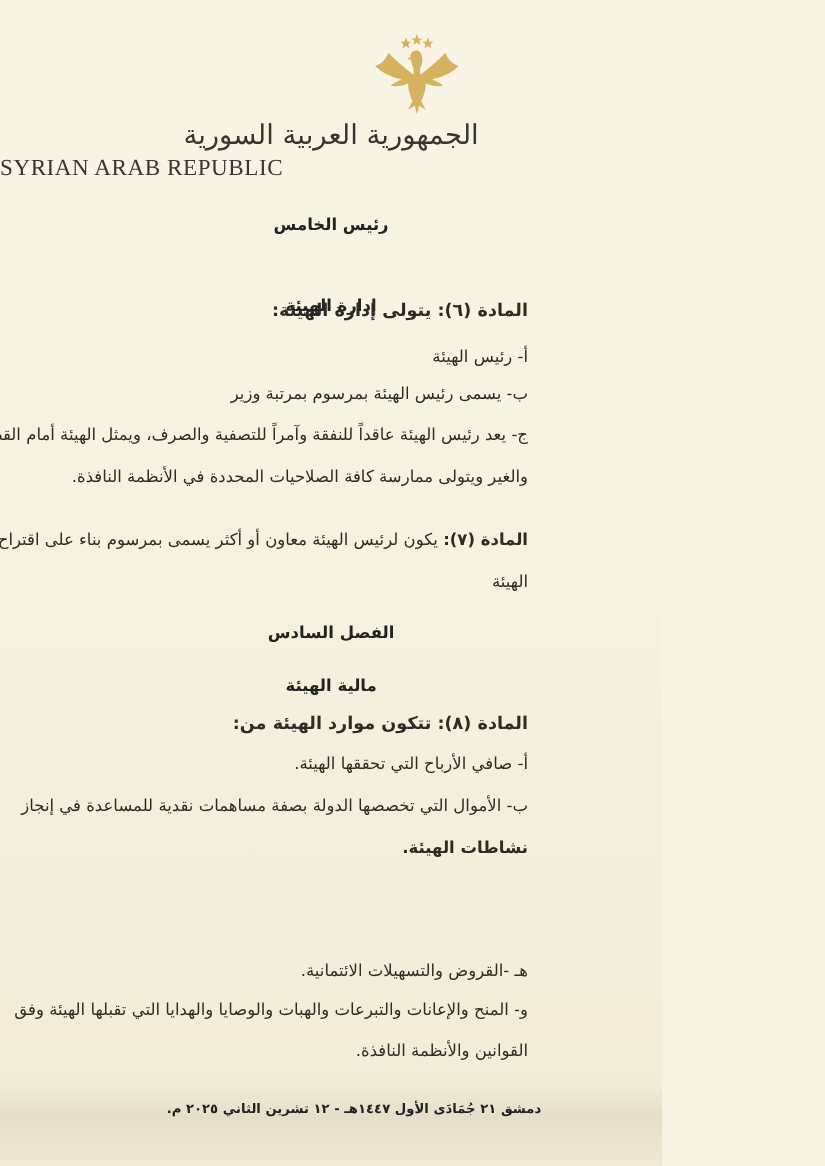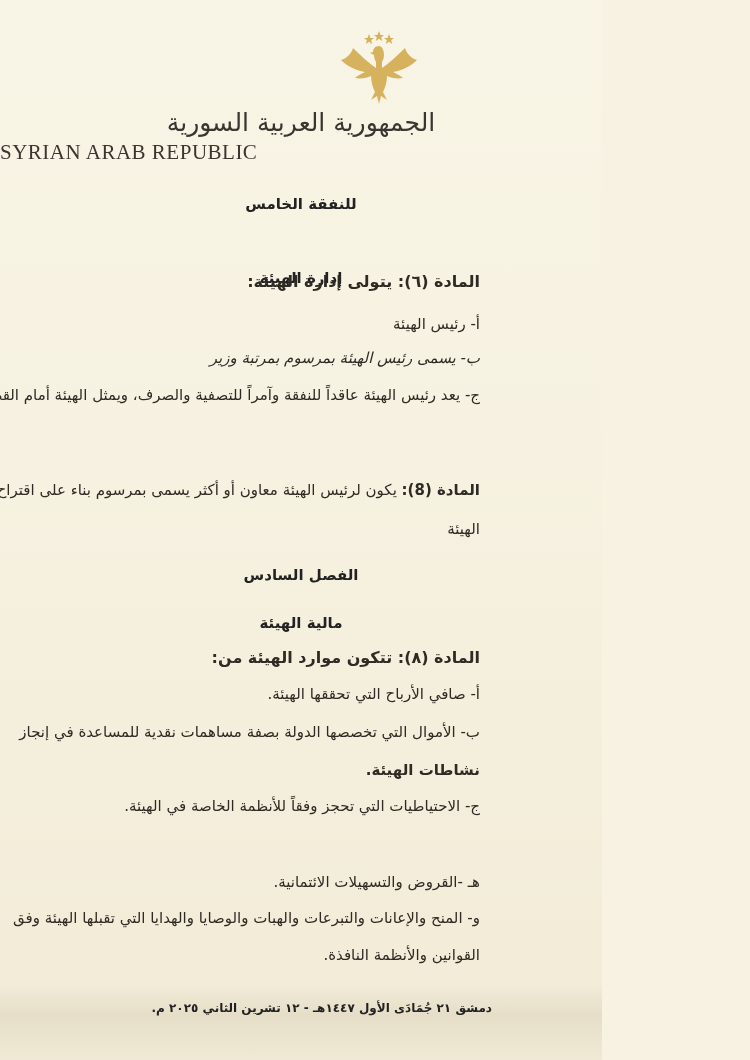--- a/index.html
+++ b/index.html
@@ -95,40 +95,40 @@
       <polygon points="34,4 35.5,8 39,8 36.2,10.2 37.2,14 34,11.7 30.8,14 31.8,10.2 29,8 32.5,8"></polygon>
       <polygon points="44,1 45.5,5 49,5 46.2,7.2 47.2,11 44,8.7 40.8,11 41.8,7.2 39,5 42.5,5"></polygon>
       <polygon points="54,4 55.5,8 59,8 56.2,10.2 57.2,14 54,11.7 50.8,14 51.8,10.2 49,8 52.5,8"></polygon>
       <path d="M44 16 C40 16 38 19 38 22 L35 23 L39 25 C39 28 40 30 41 32 L41 38 C34 33 26 26 18 18 C16 24 12 28 6 30 C12 36 20 40 30 42 C26 44 22 46 20 48 C26 49 32 48 36 46 C36 52 38 58 40 62 L36 70 L42 66 L44 74 L46 66 L52 70 L48 62 C50 58 52 52 52 46 C56 48 62 49 68 48 C66 46 62 44 58 42 C68 40 76 36 82 30 C76 28 72 24 70 18 C62 26 54 33 47 38 L47 32 C48 30 49 28 49 25 C49 20 47 16 44 16 Z"></path>
     </g>
   </svg>
 
   <div class="title-ar">الجمهورية العربية السورية</div>
   <div class="title-en">SYRIAN ARAB REPUBLIC</div>
 
-  <div class="chapter-title" style="top:195px;">للنفقة الخامس</div>
+  <div class="chapter-title" style="top:195px;">رئيس الخامس</div>
   <div class="chapter-title" style="top:221px;margin-top:48px;">إدارة الهيئة</div>
 
   <div class="line bold" style="top:272px; font-size:16px;">المادة (٦): يتولى إدارة الهيئة:</div>
   <div class="line" style="top:315px;">أ- رئيس الهيئة</div>
-  <div class="line" style="top:349px;font-style:italic;">ب- يسمى رئيس الهيئة بمرسوم بمرتبة وزير</div>
+  <div class="line" style="top:349px;">ب- يسمى رئيس الهيئة بمرسوم بمرتبة وزير</div>
   <div class="line full" style="top:386px;">ج- يعد رئيس الهيئة عاقداً للنفقة وآمراً للتصفية والصرف، ويمثل الهيئة أمام القضاء</div>
+  <div class="line" style="top:424px;">والغير ويتولى ممارسة كافة الصلاحيات المحددة في الأنظمة النافذة.</div>
 
   <div class="line full" style="top:481px;">
-    <span class="bold">المادة (8):</span>
+    <span class="bold">المادة (٧):</span>
     <span>يكون لرئيس الهيئة معاون أو أكثر يسمى بمرسوم بناء على اقتراح رئيس</span>
   </div>
   <div class="line" style="top:520px;">الهيئة</div>
 
   <div class="chapter-title" style="top:566px;">الفصل السادس</div>
   <div class="chapter-title" style="top:594px;margin-top:20px;">مالية الهيئة</div>
 
   <div class="line bold" style="top:648px; font-size:16px;">المادة (٨): تتكون موارد الهيئة من:</div>
   <div class="line" style="top:685px;">أ- صافي الأرباح التي تحققها الهيئة.</div>
   <div class="line full" style="top:723px;">ب- الأموال التي تخصصها الدولة بصفة مساهمات نقدية للمساعدة في إنجاز</div>
   <div class="line" style="top:761px;font-weight:bold;">نشاطات الهيئة.</div>
-  <div class="line" style="top:797px;">ج- الاحتياطيات التي تحجز وفقاً للأنظمة الخاصة في الهيئة.</div>
   <div class="line" style="top:873px;">هـ -القروض والتسهيلات الائتمانية.</div>
   <div class="line full" style="top:909px;">و- المنح والإعانات والتبرعات والهبات والوصايا والهدايا التي تقبلها الهيئة وفق</div>
   <div class="line" style="top:946px;text-align:right;">القوانين والأنظمة النافذة.</div>
 
   <div class="footer-date">دمشق ٢١ جُمَادَى الأول ١٤٤٧هـ - ١٢ تشرين الثاني ٢٠٢٥ م.</div>
 </div>
 
 </body></html>

